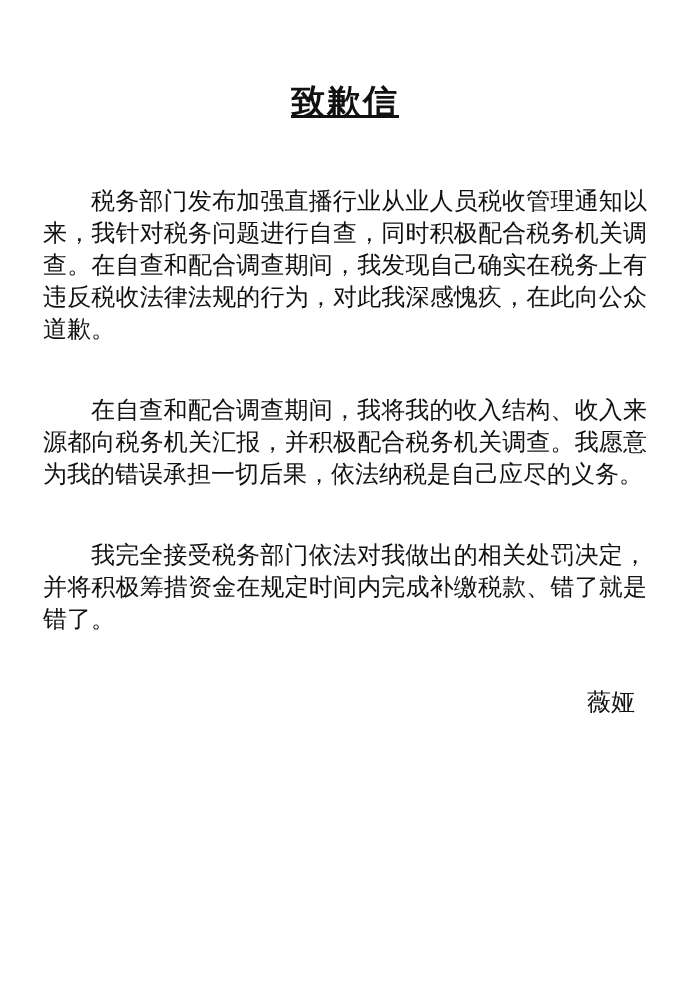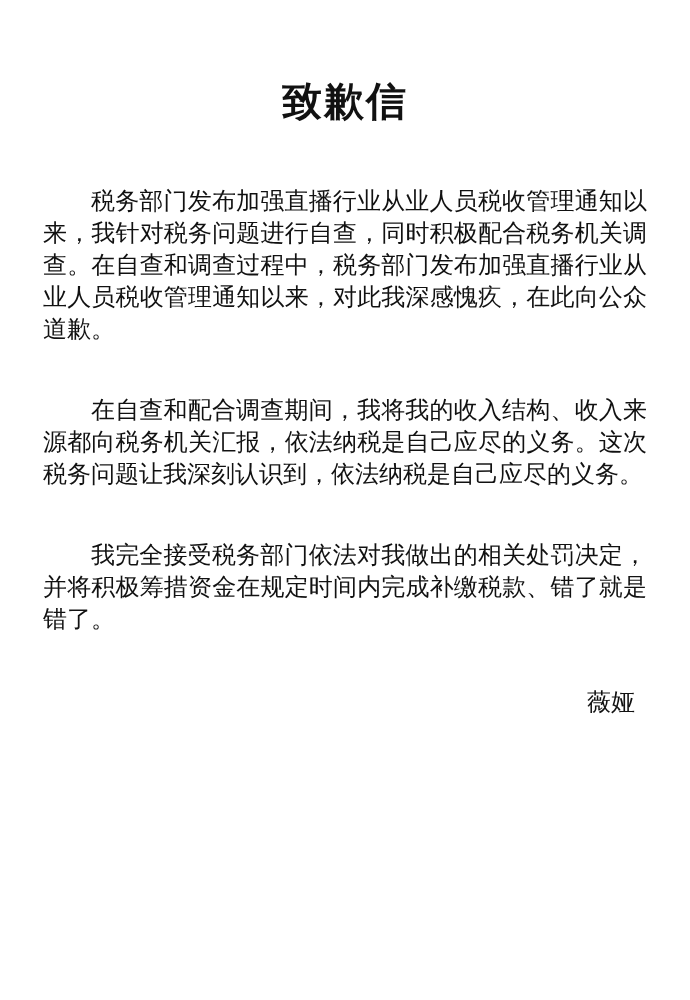--- a/index.html
+++ b/index.html
@@ -16,25 +16,26 @@
   }
   .page {
     box-sizing: border-box;
     width: 690px;
     height: 1000px;
     padding: 0 43px;
     background: #ffffff;
   }
   .doc-title {
     margin: 86px 0 69px 0;
-    font-size: 40px;
+    font-size: 34px;
     line-height: 30px;
     font-weight: bold;
     text-align: center;
     letter-spacing: 2px;
+    text-decoration: underline;
   }
   .doc-paragraph {
     margin: 0 0 49px 0;
     font-size: 24px;
     line-height: 32px;
     text-align: justify;
     text-indent: 2em;
     word-break: break-all;
     letter-spacing: 0;
   }
@@ -45,23 +46,23 @@
     line-height: 35px;
   }
 </style>
 </head>
 <body>
 
 <div class="page">
 
   <h1 class="doc-title">致歉信</h1>
 
-  <p class="doc-paragraph">税务部门发布加强直播行业从业人员税收管理通知以来，我针对税务问题进行自查，同时积极配合税务机关调查。在自查和调查过程中，税务部门发布加强直播行业从业人员税收管理通知以来，对此我深感愧疚，在此向公众道歉。</p>
+  <p class="doc-paragraph">税务部门发布加强直播行业从业人员税收管理通知以来，我针对税务问题进行自查，同时积极配合税务机关调查。在自查和配合调查期间，我发现自己确实在税务上有违反税收法律法规的行为，对此我深感愧疚，在此向公众道歉。</p>
 
-  <p class="doc-paragraph">在自查和配合调查期间，我将我的收入结构、收入来源都向税务机关汇报，依法纳税是自己应尽的义务。这次税务问题让我深刻认识到，依法纳税是自己应尽的义务。</p>
+  <p class="doc-paragraph">在自查和配合调查期间，我将我的收入结构、收入来源都向税务机关汇报，并积极配合税务机关调查。我愿意为我的错误承担一切后果，依法纳税是自己应尽的义务。</p>
 
   <p class="doc-paragraph">我完全接受税务部门依法对我做出的相关处罚决定，并将积极筹措资金在规定时间内完成补缴税款、错了就是错了。</p>
 
 
   <div class="signature-block">
     <div>薇娅</div>
   </div>
 
 </div>
 

